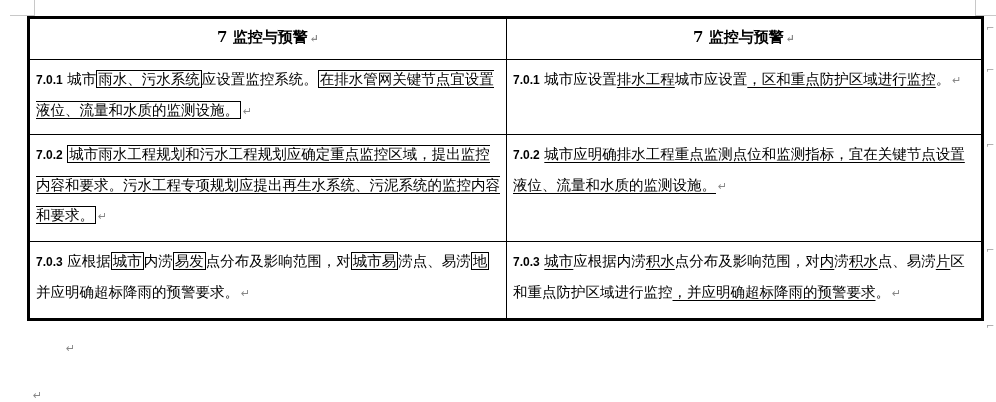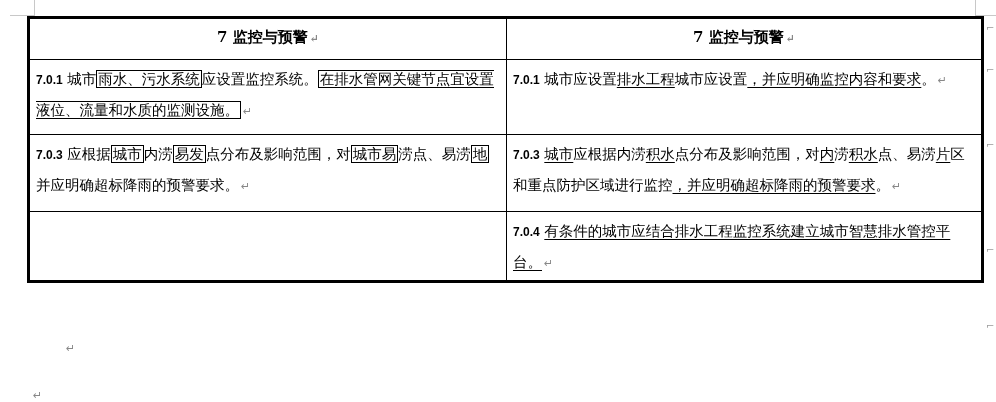--- a/index.html
+++ b/index.html
@@ -42,29 +42,29 @@
 <div class="crop-mark-v crop-tr-h"></div>
 
 <table class="cmp">
   <tbody>
       <tr class="head">
     <td class="col-left"><span>7 监控与预警</span><span class="para">↵</span></td>
     <td><span>7 监控与预警</span><span class="para">↵</span></td>
   </tr>
   <tr class="r1">
     <td class="col-left"><span class="num">7.0.1</span><span class="dot"> </span><span class="">城市</span><span class="boxed">雨水、污水系统</span><span class="">应设置监控系统。</span><span class="boxed">在排水管网关键节点宜设置液位、流量和水质的监测设施。</span><span class="para">↵</span></td>
-    <td><span class="num">7.0.1</span><span class="dot"> </span><span class="">城市应设置</span><span class="ul">排水工程</span><span class="">城市应设置</span><span class="ul">，并应明确监控内容和要求</span><span class="">。</span><span class="para">↵</span></td>
+    <td><span class="num">7.0.1</span><span class="dot"> </span><span class="">城市应设置</span><span class="ul">排水工程</span><span class="">城市应设置</span><span class="ul">，区和重点防护区域进行监控</span><span class="">。</span><span class="para">↵</span></td>
+  </tr>
+  <tr class="r2">
+    <td class="col-left"><span class="num">7.0.2</span><span class="dot"> </span><span class="boxed">城市雨水工程规划和污水工程规划应确定重点监控区域，提出监控内容和要求。污水工程专项规划应提出再生水系统、污泥系统的监控内容和要求。</span><span class="para">↵</span></td>
+    <td><span class="num">7.0.2</span><span class="dot"> </span><span class="ul">城市应明确排水工程重点监测点位和监测指标，宜在关键节点设置液位、流量和水质的监测设施。</span><span class="para">↵</span></td>
   </tr>
   <tr class="r3">
     <td class="col-left"><span class="num">7.0.3</span><span class="dot"> </span><span class="">应根据</span><span class="boxed">城市</span><span class="">内涝</span><span class="boxed">易发</span><span class="">点分布及影响范围，对</span><span class="boxed">城市易</span><span class="">涝点、易涝</span><span class="boxed">地</span><span class="">并应明确超标降雨的预警要求。</span><span class="para">↵</span></td>
     <td><span class="num">7.0.3</span><span class="dot"> </span><span class="ul">城市</span><span class="">应根据内涝</span><span class="ul">积水</span><span class="">点分布及影响范围，对</span><span class="ul">内</span><span class="">涝</span><span class="ul">积水</span><span class="">点、易涝</span><span class="ul">片</span><span class="">区和重点防护区域进行监控</span><span class="ul">，并应明确超标降雨的预警要求</span><span class="">。</span><span class="para">↵</span></td>
-  </tr>
-  <tr class="r4">
-    <td class="col-left"></td>
-    <td><span class="num">7.0.4</span><span class="dot"> </span><span class="ul">有条件的城市应结合排水工程监控系统建立城市智慧排水管控平台。</span><span class="para">↵</span></td>
   </tr>
 </tbody>
   </table>
 
 <span class="empty-para" style="left:66px; top:342px;">↵</span>
 <span class="empty-para" style="left:33px; top:389px;">↵</span>
 
 <span class="cell-mark" style="left:986px; top:22px;">⌐</span>
 <span class="cell-mark" style="left:986px; top:64px;">⌐</span>
 <span class="cell-mark" style="left:986px; top:139px;">⌐</span>

